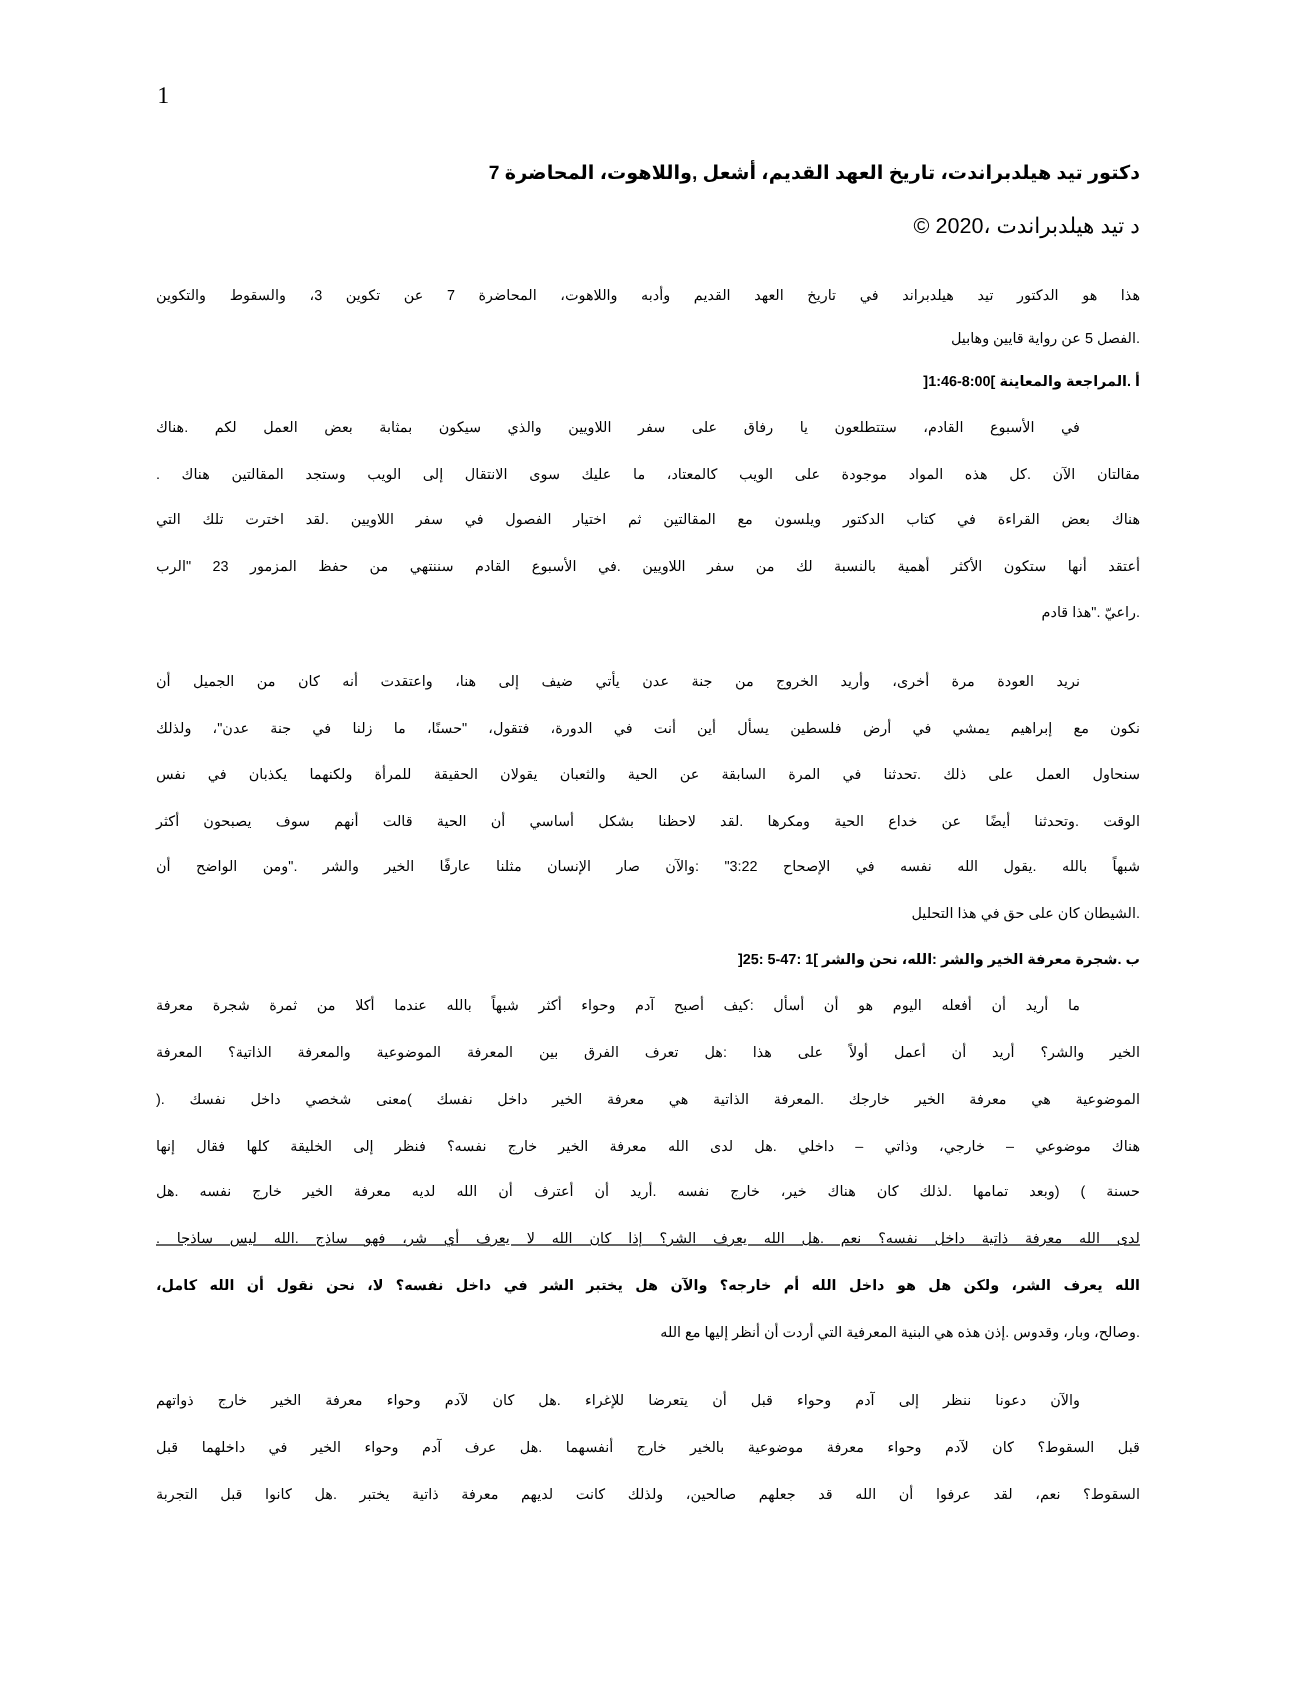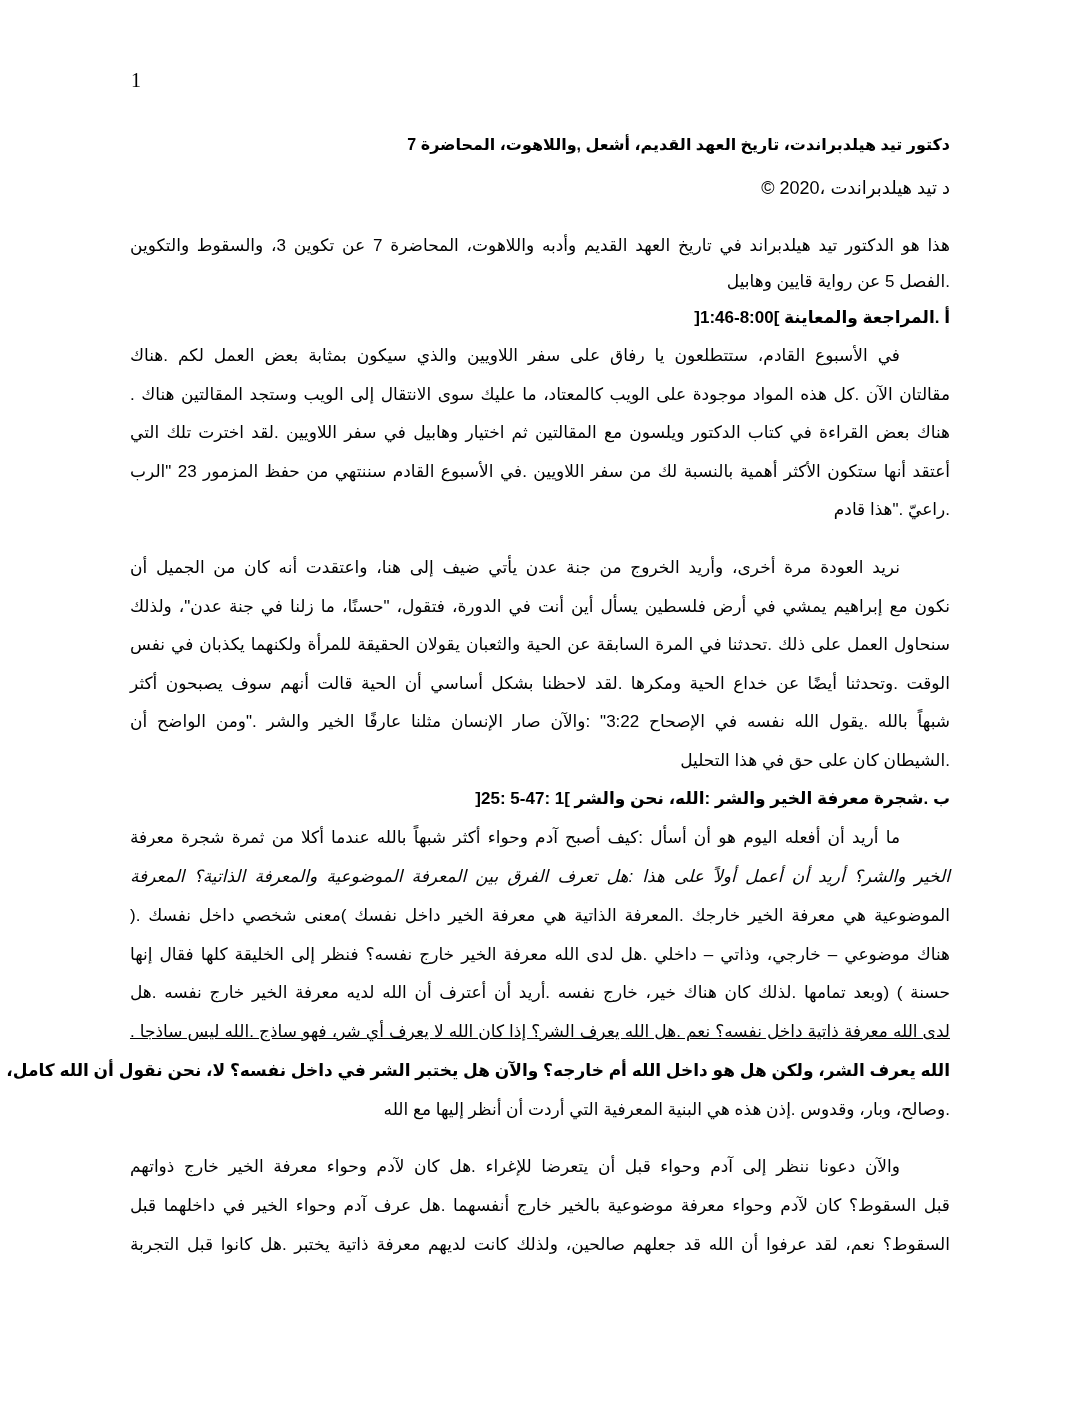--- a/index.html
+++ b/index.html
@@ -23,21 +23,21 @@
       font-size: 20px;
       line-height: 24px;
     }
     .line {
       position: absolute;
       right: 138px;
       width: 820px;
       direction: rtl;
       text-align: right;
       white-space: nowrap;
-      font-size: 17px;
+      font-size: 12px;
       line-height: 26px;
       unicode-bidi: plaintext;
     }
     .line.justify {
       text-align: justify;
       text-align-last: justify;
     }
     .title {
       font-weight: bold;
       font-size: 16px;
@@ -63,35 +63,35 @@
   <div class="line title" style="top:132px;">دكتور تيد هيلدبراندت، تاريخ العهد القديم، أشعل ,واللاهوت، المحاضرة 7</div>
   <div class="line copyright" style="top:175px;">د تيد هيلدبراندت ،2020 ©</div>
 
   <div class="line justify" style="top:233px;">هذا هو الدكتور تيد هيلدبراند في تاريخ العهد القديم وأدبه واللاهوت، المحاضرة 7 عن تكوين 3، والسقوط والتكوين</div>
   <div class="line" style="top:269px;">.الفصل 5 عن رواية قايين وهابيل</div>
 
   <div class="line heading" style="top:305px;">أ .المراجعة والمعاينة ]8:00-1:46[</div>
 
   <div class="line justify indent" style="top:343px;">في الأسبوع القادم، ستتطلعون يا رفاق على سفر اللاويين والذي سيكون بمثابة بعض العمل لكم .هناك</div>
   <div class="line justify" style="top:382px;">مقالتان الآن .كل هذه المواد موجودة على الويب كالمعتاد، ما عليك سوى الانتقال إلى الويب وستجد المقالتين هناك .</div>
-  <div class="line justify" style="top:420px;">هناك بعض القراءة في كتاب الدكتور ويلسون مع المقالتين ثم اختيار وهابيل في سفر اللاويين .لقد اخترت تلك التي</div>
+  <div class="line justify" style="top:420px;">هناك بعض القراءة في كتاب الدكتور ويلسون مع المقالتين ثم اختيار الفصول في سفر اللاويين .لقد اخترت تلك التي</div>
   <div class="line justify" style="top:459px;">أعتقد أنها ستكون الأكثر أهمية بالنسبة لك من سفر اللاويين .في الأسبوع القادم سننتهي من حفظ المزمور 23 "الرب</div>
   <div class="line" style="top:497px;">.راعيّ ."هذا قادم</div>
 
   <div class="line justify indent" style="top:555px;">نريد العودة مرة أخرى، وأريد الخروج من جنة عدن يأتي ضيف إلى هنا، واعتقدت أنه كان من الجميل أن</div>
   <div class="line justify" style="top:594px;">نكون مع إبراهيم يمشي في أرض فلسطين يسأل أين أنت في الدورة، فتقول، "حسنًا، ما زلنا في جنة عدن"، ولذلك</div>
   <div class="line justify" style="top:632px;">سنحاول العمل على ذلك .تحدثنا في المرة السابقة عن الحية والثعبان يقولان الحقيقة للمرأة ولكنهما يكذبان في نفس</div>
   <div class="line justify" style="top:671px;">الوقت .وتحدثنا أيضًا عن خداع الحية ومكرها .لقد لاحظنا بشكل أساسي أن الحية قالت أنهم سوف يصبحون أكثر</div>
   <div class="line justify" style="top:709px;">شبهاً بالله .يقول الله نفسه في الإصحاح 3:22" :والآن صار الإنسان مثلنا عارفًا الخير والشر ."ومن الواضح أن</div>
   <div class="line" style="top:748px;">.الشيطان كان على حق في هذا التحليل</div>
 
   <div class="line heading" style="top:786px;">ب .شجرة معرفة الخير والشر :الله، نحن والشر ]1 :47-5 :25[</div>
 
   <div class="line justify indent" style="top:825px;">ما أريد أن أفعله اليوم هو أن أسأل :كيف أصبح آدم وحواء أكثر شبهاً بالله عندما أكلا من ثمرة شجرة معرفة</div>
-  <div class="line justify" style="top:864px;font-style:italic;">الخير والشر؟ أريد أن أعمل أولاً على هذا :هل تعرف الفرق بين المعرفة الموضوعية والمعرفة الذاتية؟ المعرفة</div>
+  <div class="line justify" style="top:864px;">الخير والشر؟ أريد أن أعمل أولاً على هذا :هل تعرف الفرق بين المعرفة الموضوعية والمعرفة الذاتية؟ المعرفة</div>
   <div class="line justify" style="top:903px;">الموضوعية هي معرفة الخير خارجك .المعرفة الذاتية هي معرفة الخير داخل نفسك )معنى شخصي داخل نفسك .(</div>
   <div class="line justify" style="top:942px;">هناك موضوعي – خارجي، وذاتي – داخلي .هل لدى الله معرفة الخير خارج نفسه؟ فنظر إلى الخليقة كلها فقال إنها</div>
   <div class="line justify" style="top:980px;">حسنة ) (وبعد تمامها .لذلك كان هناك خير، خارج نفسه .أريد أن أعترف أن الله لديه معرفة الخير خارج نفسه .هل</div>
   <div class="line justify" style="top:1019px;text-decoration:underline;">لدى الله معرفة ذاتية داخل نفسه؟ نعم .هل الله يعرف الشر؟ إذا كان الله لا يعرف أي شر، فهو ساذج .الله ليس ساذجا .</div>
   <div class="line justify" style="top:1058px;font-weight:bold;">الله يعرف الشر، ولكن هل هو داخل الله أم خارجه؟ والآن هل يختبر الشر في داخل نفسه؟ لا، نحن نقول أن الله كامل،</div>
   <div class="line" style="top:1097px;">.وصالح، وبار، وقدوس .إذن هذه هي البنية المعرفية التي أردت أن أنظر إليها مع الله</div>
 
   <div class="line justify indent" style="top:1154px;">والآن دعونا ننظر إلى آدم وحواء قبل أن يتعرضا للإغراء .هل كان لآدم وحواء معرفة الخير خارج ذواتهم</div>
   <div class="line justify" style="top:1193px;">قبل السقوط؟ كان لآدم وحواء معرفة موضوعية بالخير خارج أنفسهما .هل عرف آدم وحواء الخير في داخلهما قبل</div>
   <div class="line justify" style="top:1232px;">السقوط؟ نعم، لقد عرفوا أن الله قد جعلهم صالحين، ولذلك كانت لديهم معرفة ذاتية يختبر .هل كانوا قبل التجربة</div>

